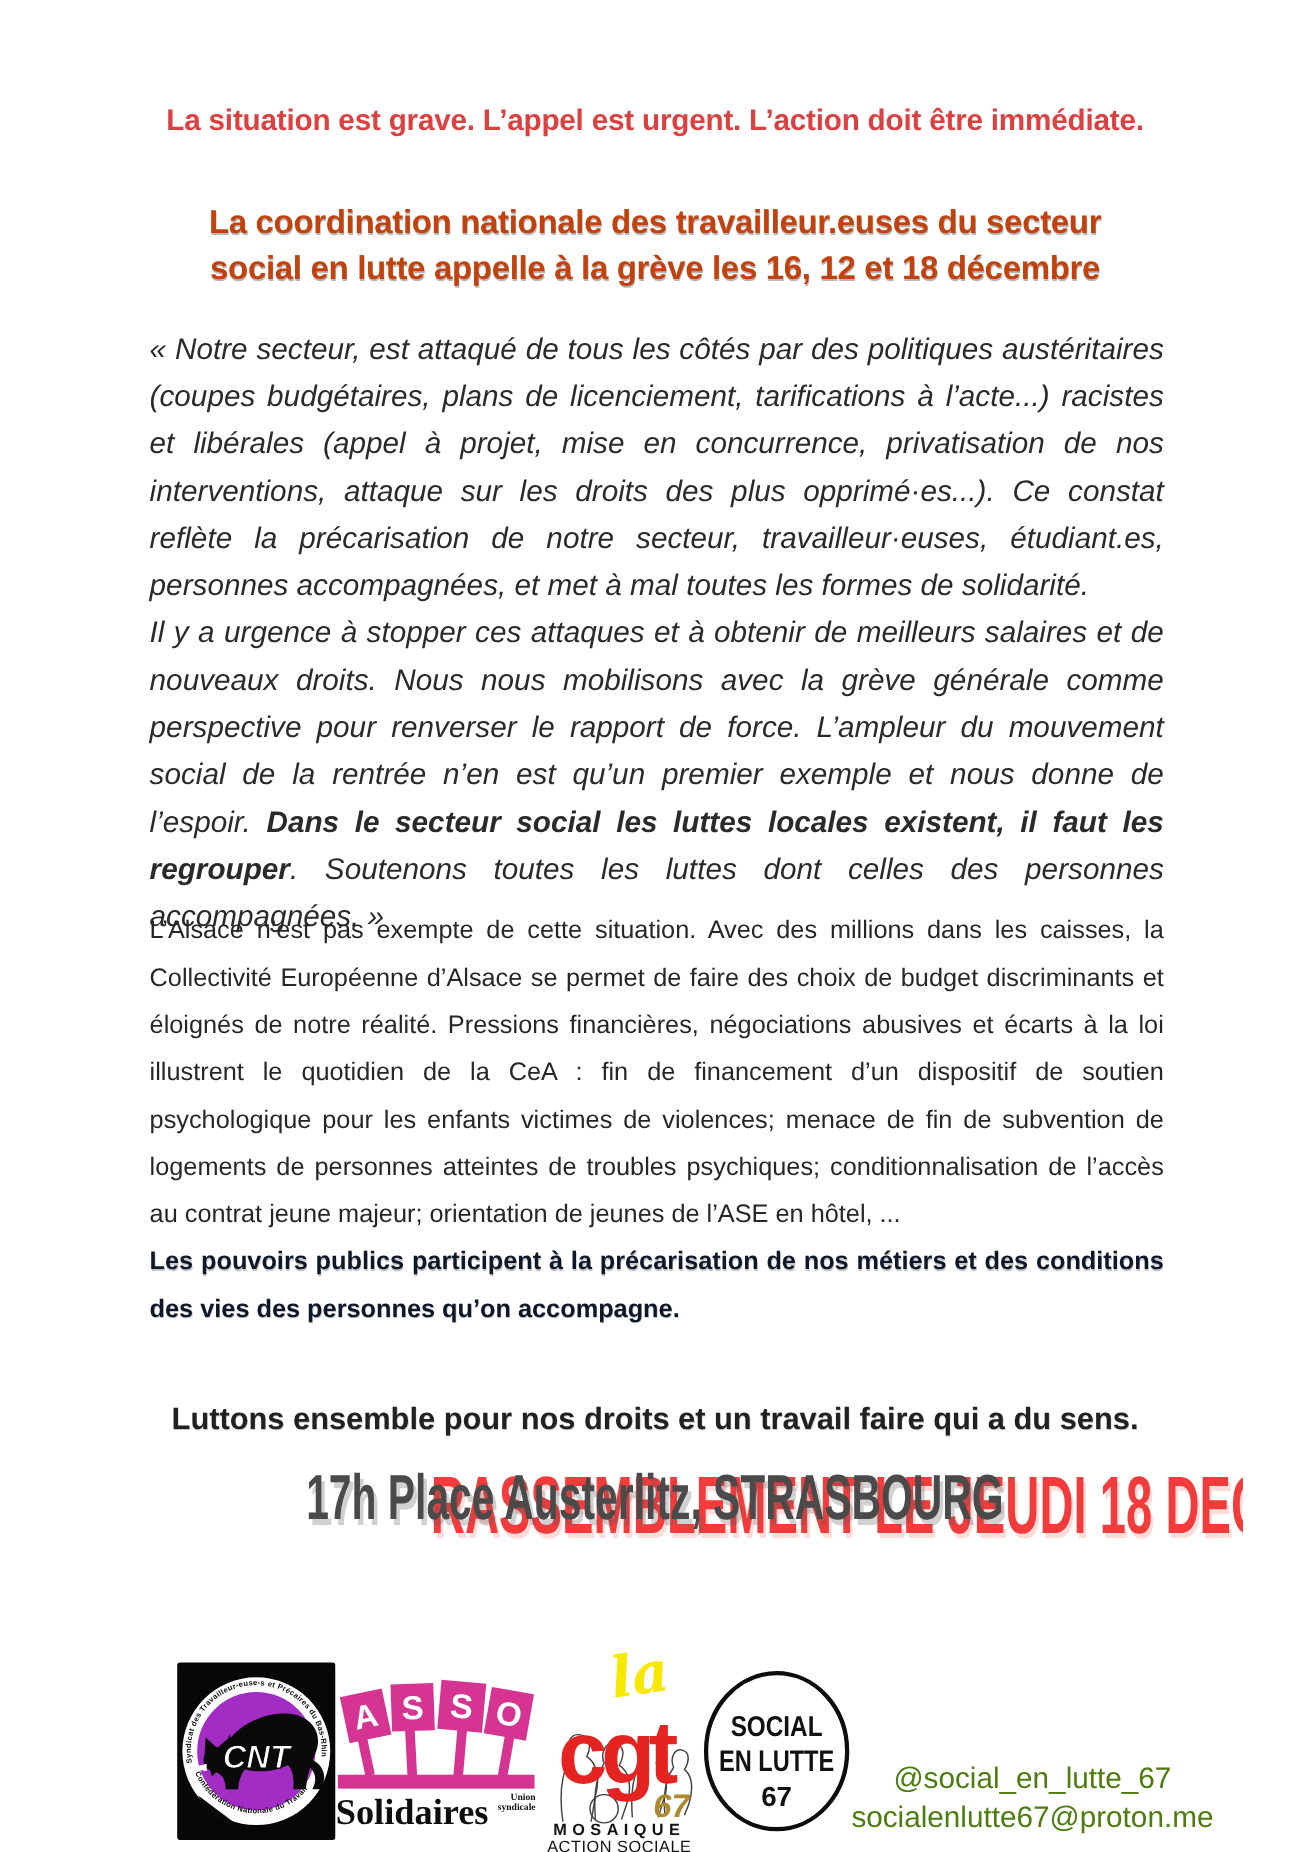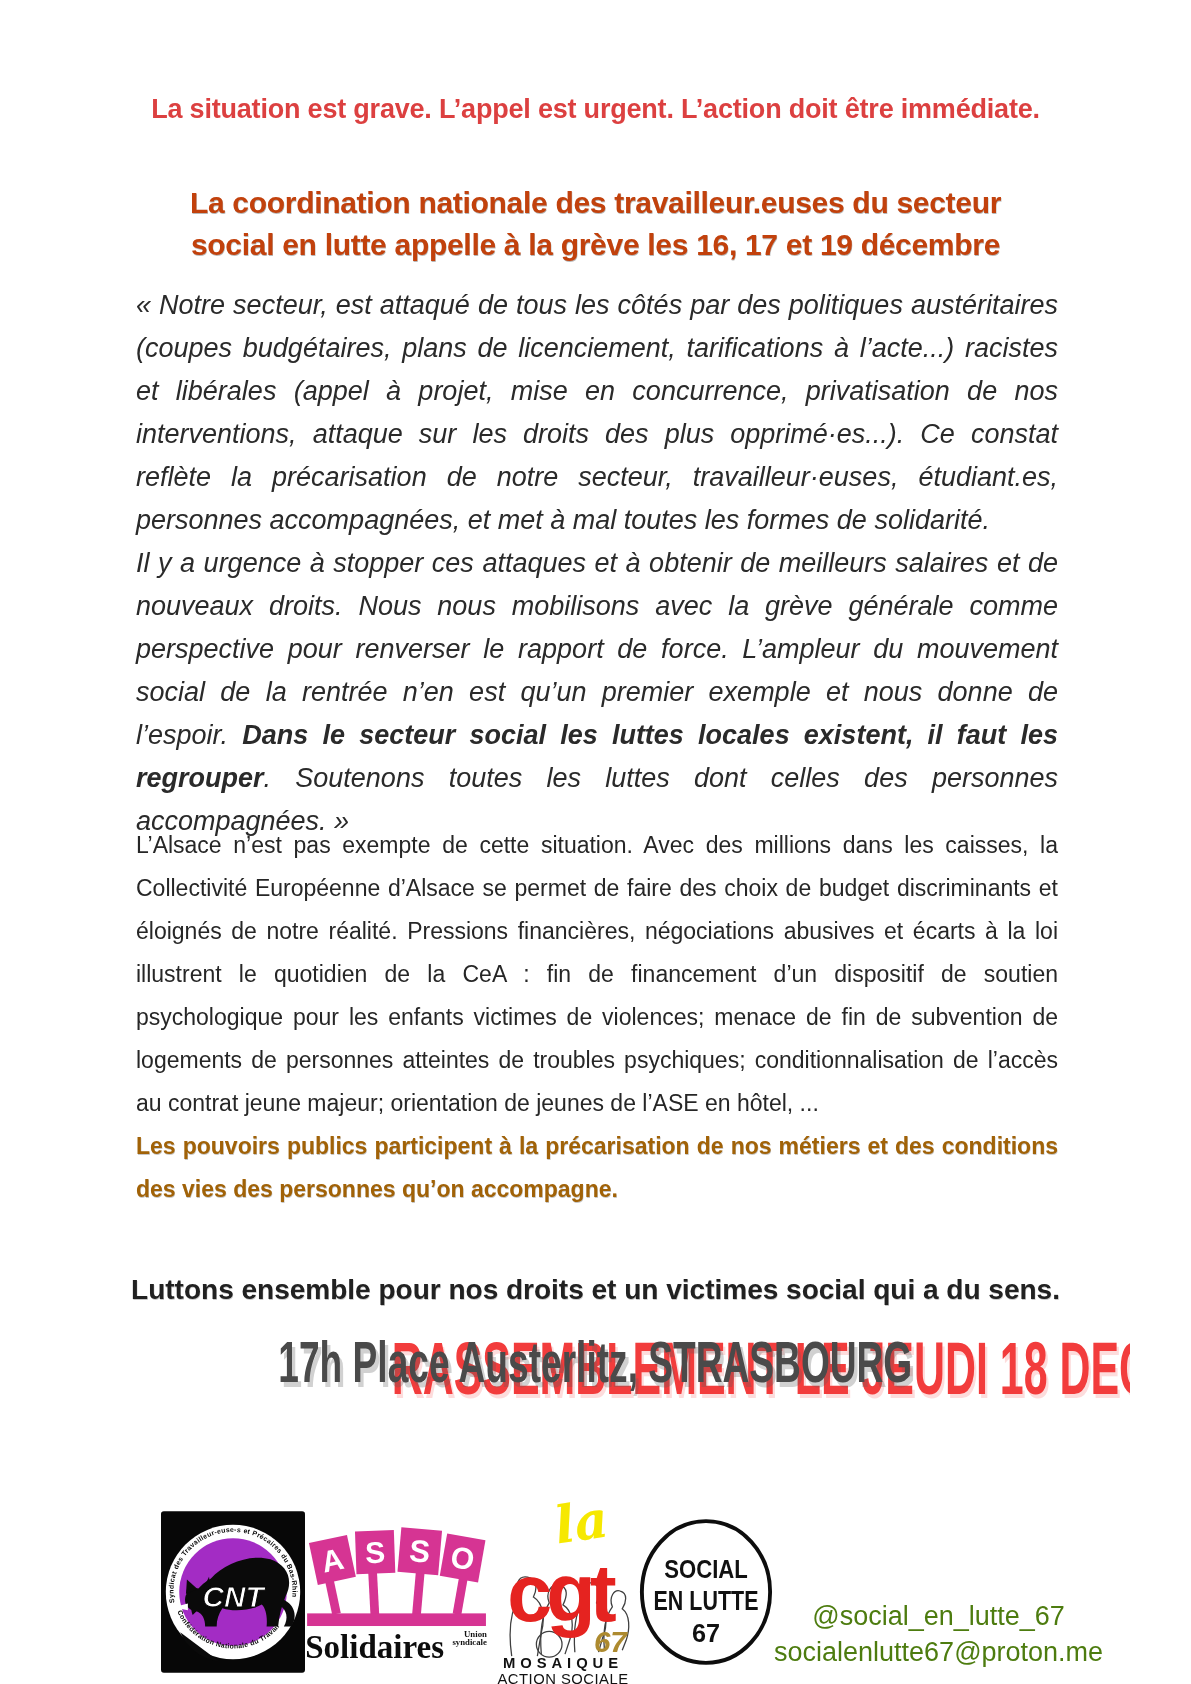--- a/index.html
+++ b/index.html
@@ -40,21 +40,21 @@
     font-weight: bold;
     font-size: 30px;
     line-height: 42px;
     letter-spacing: -0.3px;
     text-shadow: 0.5px 1.2px 0.6px rgba(0,0,0,0.28);
   }
   .title .tline { display: block; white-space: nowrap; }
 
   
   .quote {
-    top: 268px;
+    top: 280px;
     left: 75px;
     right: 72px;
     font-style: italic;
     font-size: 27px;
     line-height: 43px;
     color: #2a2a2a;
     text-align: justify;
   }
   .rich-bold { font-weight: bold; }
 
@@ -63,21 +63,21 @@
     top: 808px;
     left: 75px;
     right: 72px;
     font-size: 23px;
     line-height: 43px;
     color: #262626;
     text-align: justify;
   }
   .mainblock .boldp {
     font-weight: bold;
-    color: #a16207;
+    color: #0f172a;
     text-shadow: 0.5px 1px 0.5px rgba(0,0,0,0.22);
   }
 
   
   .luttons {
     top: 1258px;
     text-align: center;
     font-weight: bold;
     font-size: 28px;
     color: #212121;
@@ -134,34 +134,34 @@
 </style>
 </head>
 <body>
 
 <div class="poster">
 
   <p class="sec headline-red">La situation est grave. L’appel est urgent. L’action doit être immédiate.</p>
 
   <h1 class="sec title">
     <span class="tline">La coordination nationale des travailleur.euses du secteur</span>
-    <span class="tline">social en lutte appelle à la grève les 16, 17 et 19 décembre</span>
+    <span class="tline">social en lutte appelle à la grève les 16, 12 et 18 décembre</span>
   </h1>
 
   <div class="sec quote">
     <p>« Notre secteur, est attaqué de tous les côtés par des politiques austéritaires (coupes budgétaires, plans de licenciement, tarifications à l’acte...) racistes et libérales (appel à projet, mise en concurrence, privatisation de nos interventions, attaque sur les droits des plus opprimé·es...). Ce constat reflète la précarisation de notre secteur, travailleur·euses, étudiant.es, personnes accompagnées, et met à mal toutes les formes de solidarité.</p>
     <p><span>Il y a urgence à stopper ces attaques et à obtenir de meilleurs salaires et de nouveaux droits. Nous nous mobilisons avec la grève générale comme perspective pour renverser le rapport de force. L’ampleur du mouvement social de la rentrée n’en est qu’un premier exemple et nous donne de l’espoir. </span><span class="rich-bold">Dans le secteur social les luttes locales existent, il faut les regrouper</span><span>. Soutenons toutes les luttes dont celles des personnes accompagnées. »</span></p>
   </div>
 
   <div class="sec mainblock">
     <p>L’Alsace n’est pas exempte de cette situation. Avec des millions dans les caisses, la Collectivité Européenne d’Alsace se permet de faire des choix de budget discriminants et éloignés de notre réalité. Pressions financières, négociations abusives et écarts à la loi illustrent le quotidien de la CeA : fin de financement d’un dispositif de soutien psychologique pour les enfants victimes de violences; menace de fin de subvention de logements de personnes atteintes de troubles psychiques; conditionnalisation de l’accès au contrat jeune majeur; orientation de jeunes de l’ASE en hôtel, ...</p>
     <p class="boldp">Les pouvoirs publics participent à la précarisation de nos métiers et des conditions des vies des personnes qu’on accompagne.</p>
   </div>
 
-  <p class="sec luttons">Luttons ensemble pour nos droits et un victimes social qui a du sens.</p>
+  <p class="sec luttons">Luttons ensemble pour nos droits et un travail faire qui a du sens.</p>
 
   <div class="sec rally">
     <span class="big">RASSEMBLEMENT LE JEUDI 18 DECEMBRE</span>
   </div>
 
   <div class="sec place">
     <span class="big">17h Place Austerlitz, STRASBOURG</span>
   </div>
 
   <div class="sec logos">

